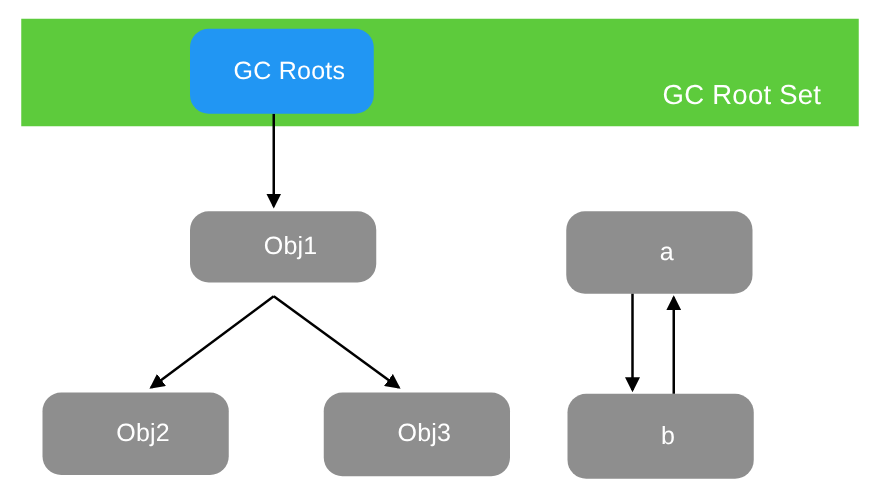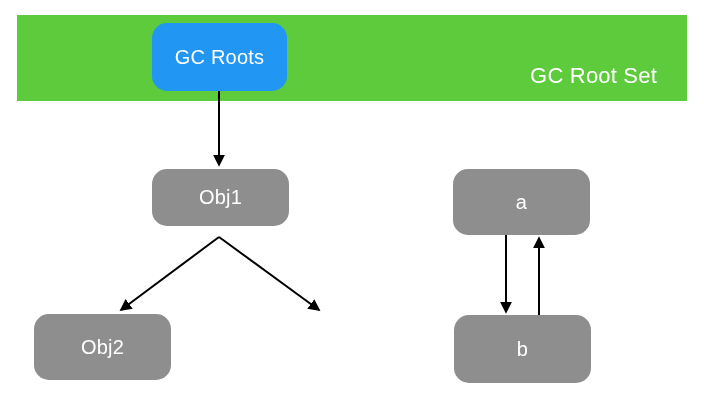--- a/index.html
+++ b/index.html
@@ -32,20 +32,21 @@
   }
   .node {
     position: absolute;
     border-radius: 15px;
     display: flex;
     align-items: center;
     justify-content: center;
     color: #ffffff;
     font-size: 20px;
     letter-spacing: 0.2px;
+    padding-left: 12px;
   }
   .node-gc-roots { left: 152px; top: 23px;  width: 135px; height: 68px; z-index: 2; }
   .node-obj1     { left: 152px; top: 169px; width: 137px; height: 57px; }
   .node-obj2     { left: 34px;  top: 314px; width: 137px; height: 66px; }
   .node-obj3     { left: 259px; top: 314px; width: 137px; height: 67px; }
   .node-a        { left: 453px; top: 169px; width: 137px; height: 66px; }
   .node-b        { left: 454px; top: 315px; width: 137px; height: 68px; }
   svg.edges {
     position: absolute;
     left: 0;
@@ -70,20 +71,23 @@
   </div>
 
   <div class="node node-obj1" style="background-color: rgb(142, 142, 142);">
     <span>Obj1</span>
   </div>
 
   <div class="node node-obj2" style="background-color: rgb(142, 142, 142);">
     <span>Obj2</span>
   </div>
 
+  <div class="node node-obj3" style="background-color: rgb(142, 142, 142);">
+    <span>Obj3</span>
+  </div>
 
   <div class="node node-a" style="background-color: rgb(142, 142, 142);">
     <span>a</span>
   </div>
 
   <div class="node node-b" style="background-color: rgb(142, 142, 142);">
     <span>b</span>
   </div>
 
   <svg class="edges" viewBox="0 0 704 402" xmlns="http://www.w3.org/2000/svg">

